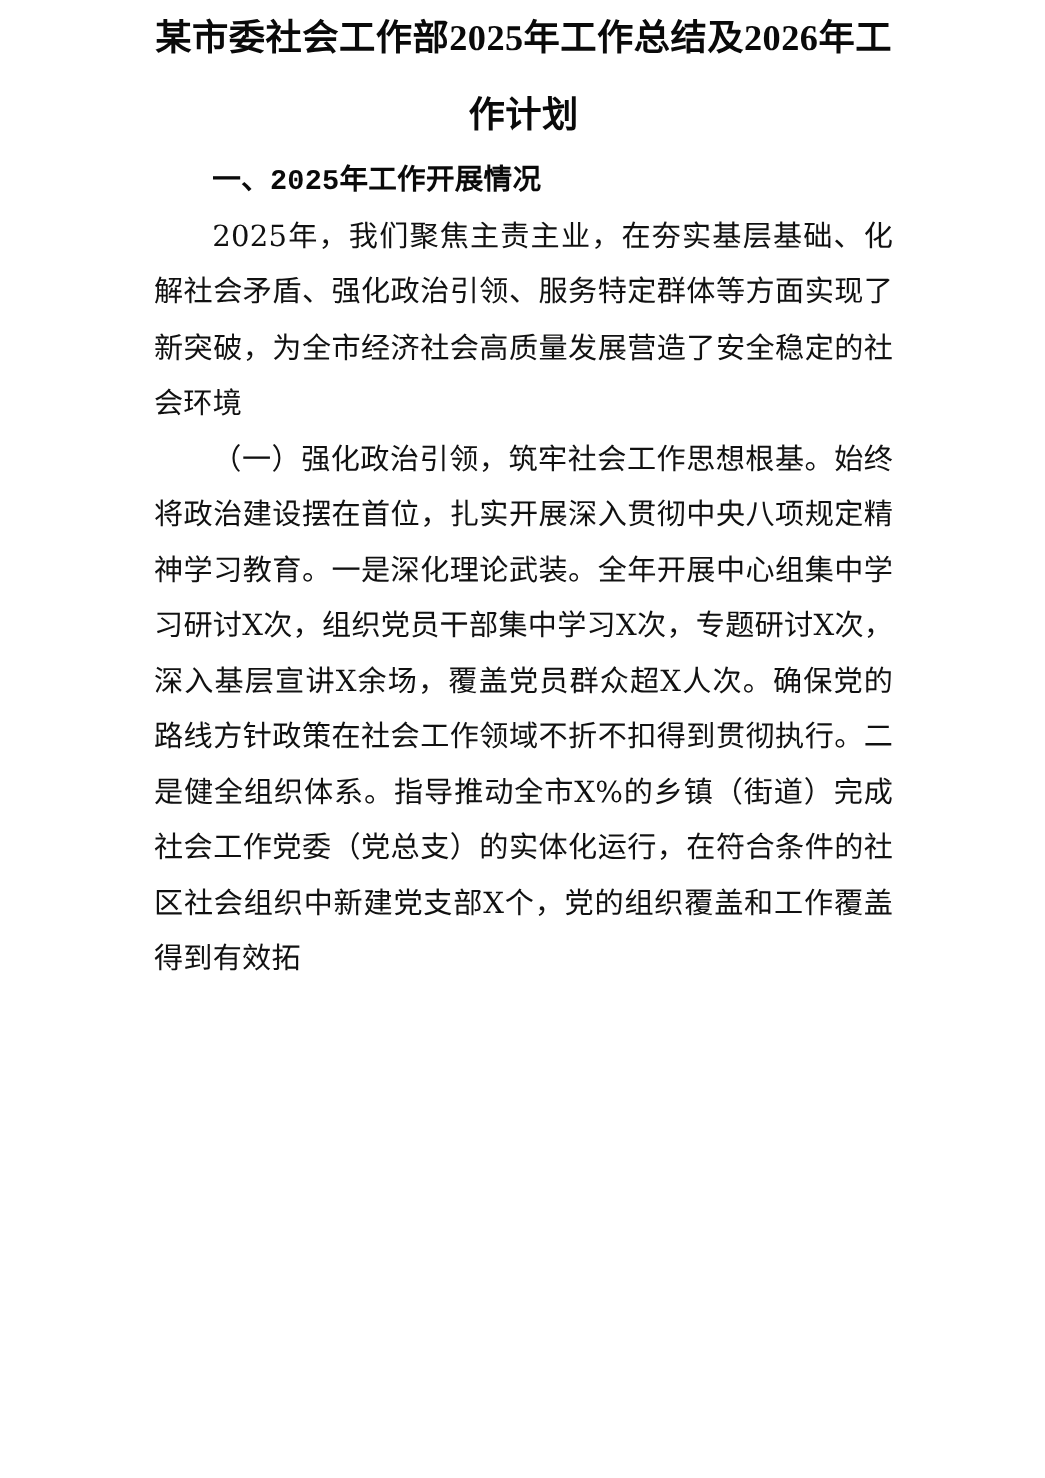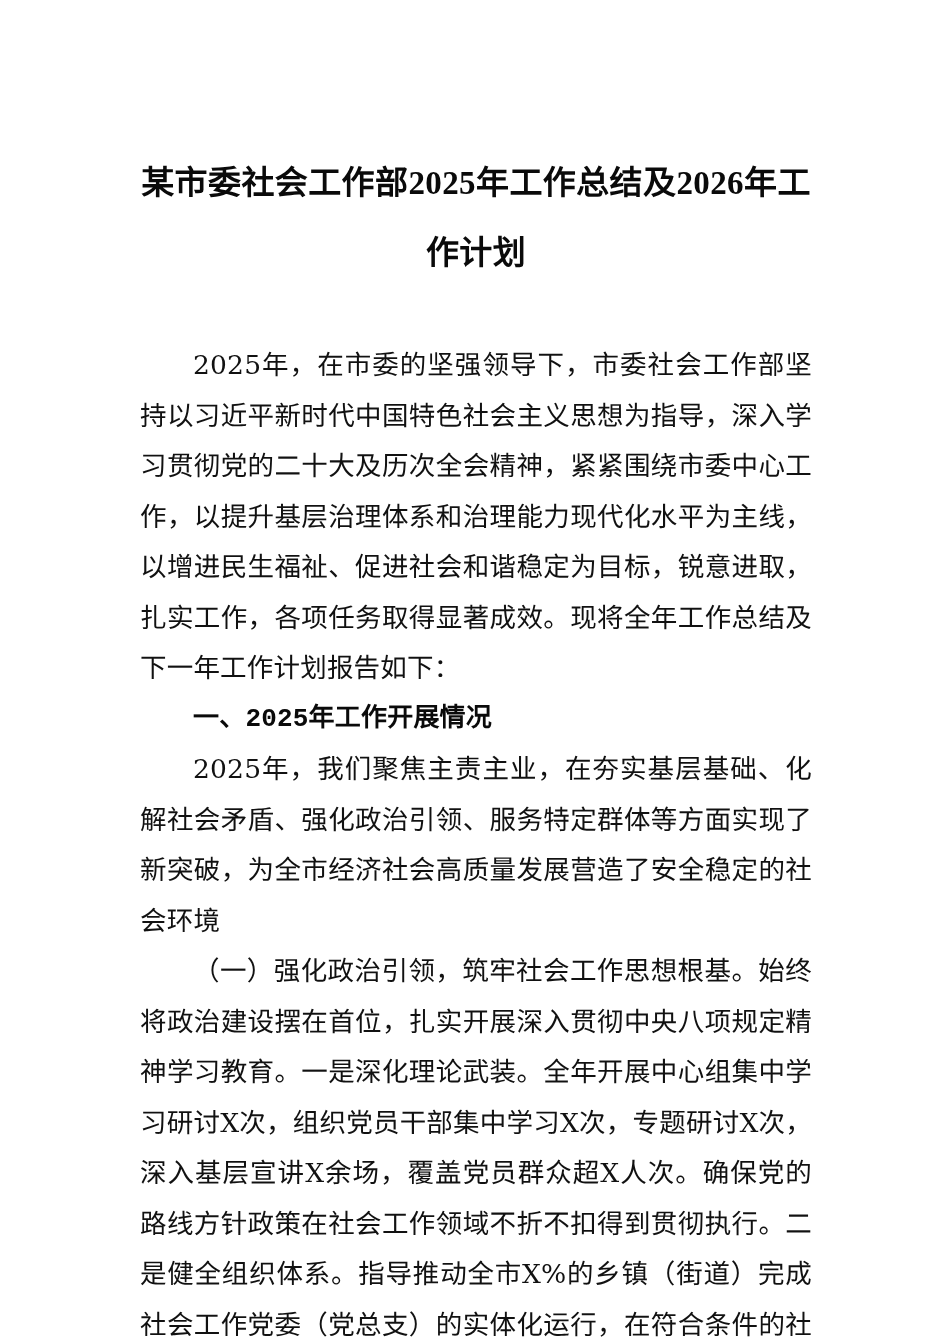--- a/index.html
+++ b/index.html
@@ -29,21 +29,20 @@
   
   .doc-title {
     font-family: "Liberation Serif", "DejaVu Serif", serif;
     font-weight: bold;
     font-size: 33px;
     line-height: 70px;
     color: #0a0a0a;
     text-align: center;
     letter-spacing: 0.4px;
     margin: 0;
-    padding-top: 148px;
     word-break: break-all;
   }
 
   
   .para {
     font-family: "DejaVu Serif", "Liberation Serif", serif;
     font-size: 26.5px;
     line-height: 50.5px;
     color: #111111;
     text-align: justify;
@@ -78,21 +77,20 @@
   }
 </style>
 </head>
 <body style="background: rgb(255, 255, 255);">
 
 <div class="page">
   <div class="content">
 
     <h1 class="doc-title" id="doc-title">某市委社会工作部2025年工作总结及2026年工作计划</h1>
 
-    <p class="para first" id="p0">2025年，在市委的坚强领导下，市委社会工作部坚持以习近平新时代中国特色社会主义思想为指导，深入学习贯彻党的二十大及历次全会精神，紧紧围绕市委中心工作，以提升基层治理体系和治理能力现代化水平为主线，以增进民生福祉、促进社会和谐稳定为目标，锐意进取，扎实工作，各项任务取得显著成效。现将全年工作总结及下一年工作计划报告如下：</p>
 
     <p class="section-heading" id="h1">一、2025年工作开展情况</p>
 
     <p class="para" id="p1">2025年，我们聚焦主责主业，在夯实基层基础、化解社会矛盾、强化政治引领、服务特定群体等方面实现了新突破，为全市经济社会高质量发展营造了安全稳定的社会环境</p>
 
     <p class="para" id="p2">（一）强化政治引领，筑牢社会工作思想根基。始终将政治建设摆在首位，扎实开展深入贯彻中央八项规定精神学习教育。一是深化理论武装。全年开展中心组集中学习研讨X次，组织党员干部集中学习X次，专题研讨X次，深入基层宣讲X余场，覆盖党员群众超X人次。确保党的路线方针政策在社会工作领域不折不扣得到贯彻执行。二是健全组织体系。指导推动全市X%的乡镇（街道）完成社会工作党委（党总支）的实体化运行，在符合条件的社区社会组织中新建党支部X个，党的组织覆盖和工作覆盖得到有效拓</p>
 
   </div>
 </div>
 

